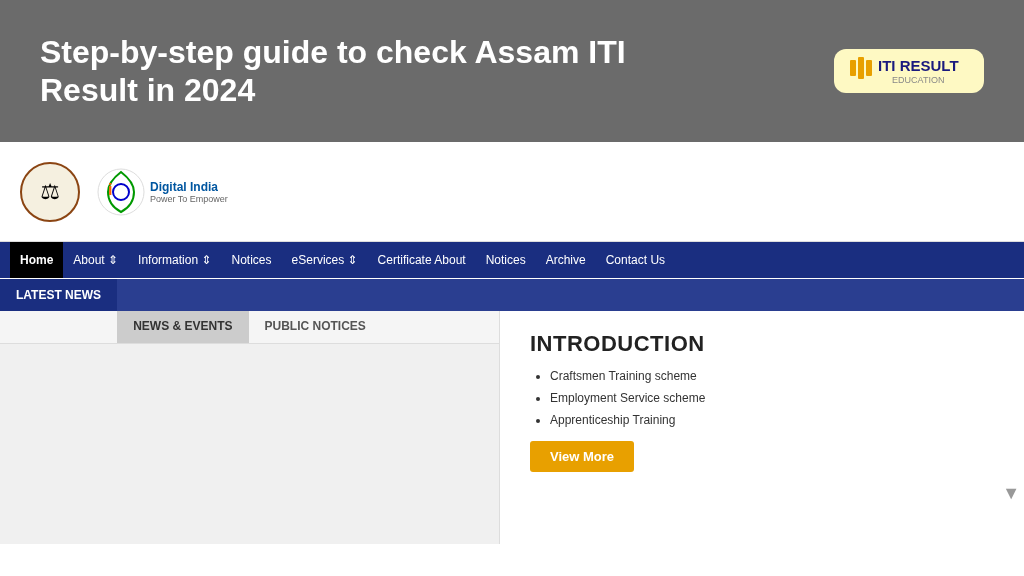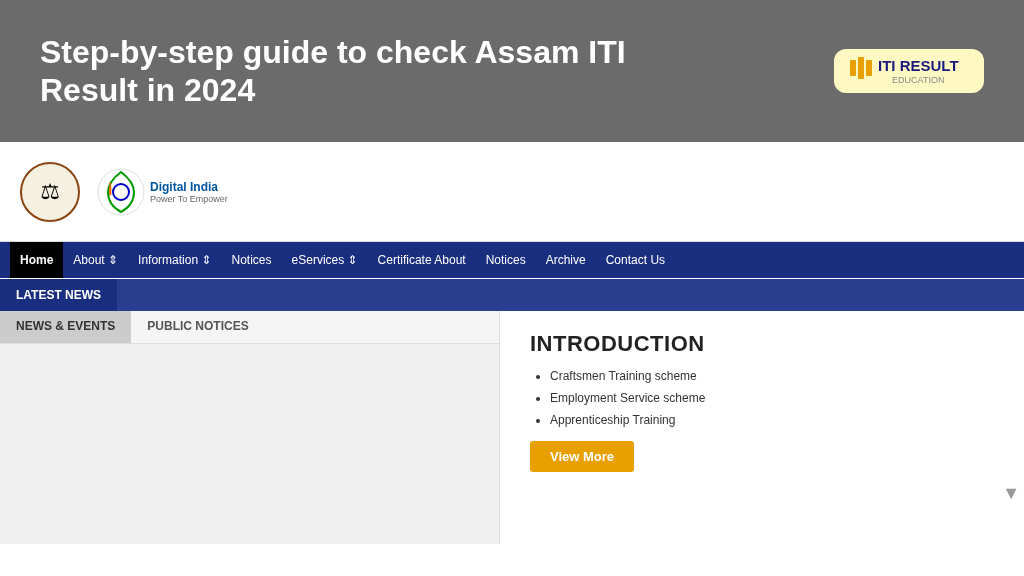--- a/index.html
+++ b/index.html
@@ -143,20 +143,21 @@
     
     .left-panel {
       width: 500px;
       border-right: 1px solid #ddd;
       flex-shrink: 0;
     }
     .tabs-row {
       display: flex;
       border-bottom: 1px solid #ddd;
       background: #f5f5f5;
+      justify-content: center;
     }
     .tab-btn {
       padding: 8px 16px;
       font-size: 12px;
       font-weight: 600;
       color: #555;
       border: none;
       background: transparent;
       cursor: pointer;
       border-bottom: 2px solid transparent;

